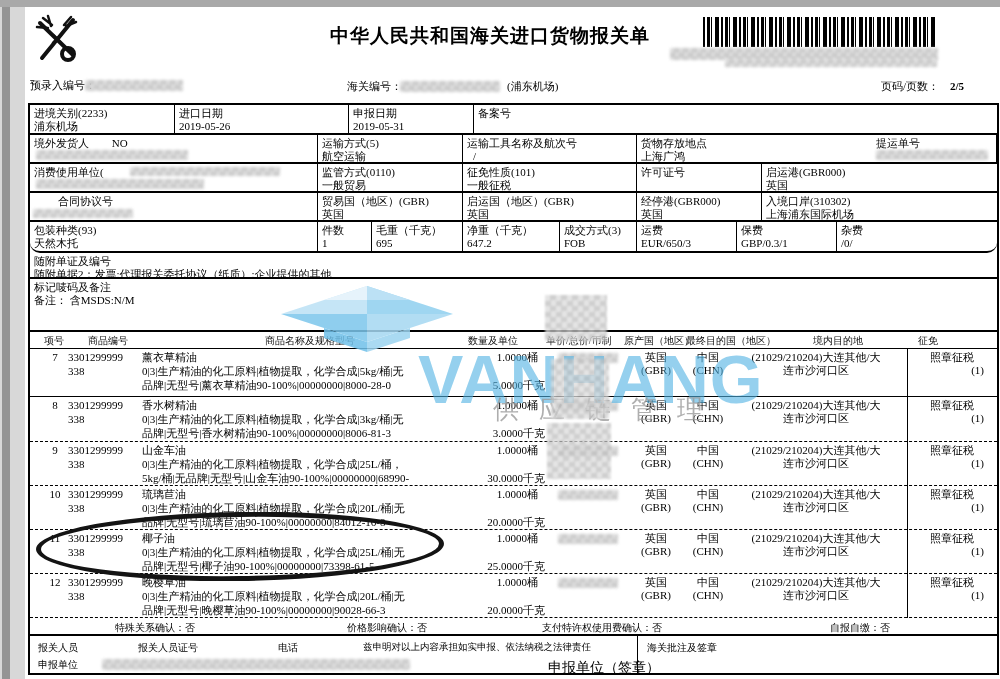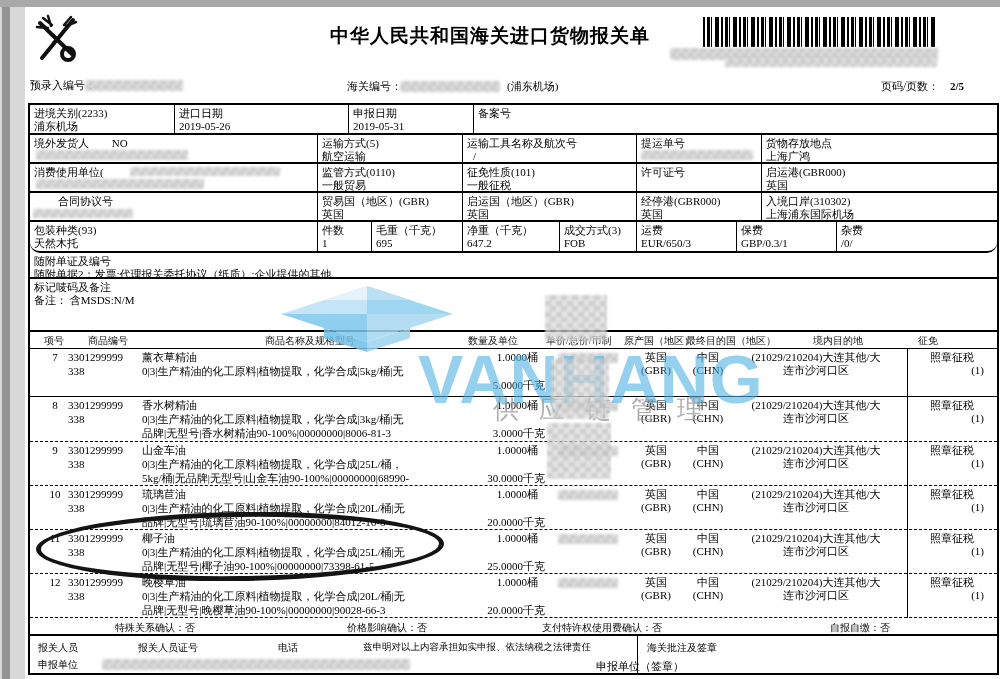--- a/index.html
+++ b/index.html
@@ -126,27 +126,27 @@
           <div class="redact" style="left:6px;top:15px;width:152px;height:10px;"></div>
         </div>
         <div class="cell" style="width:145px;">
           <div class="cl">运输方式(5)</div>
           <div class="cv">航空运输</div>
         </div>
         <div class="cell" style="width:174px;">
           <div class="cl">运输工具名称及航次号</div>
           <div class="cv" style="padding-left:6px;">/</div>
         </div>
+        <div class="cell last" style="width:235px;">
+          <div class="cl">货物存放地点</div>
+          <div class="cv">上海广鸿</div>
+        </div>
         <div class="cell" style="width:125px;">
           <div class="cl">提运单号</div>
           <div class="redact" style="left:4px;top:15px;width:112px;height:10px;"></div>
-        </div>
-        <div class="cell last" style="width:235px;">
-          <div class="cl">货物存放地点</div>
-          <div class="cv">上海广鸿</div>
         </div>
       </div>
 
       <div class="irow" style="height:29px;">
         <div class="cell" style="width:288px;">
           <span class="cl">消费使用单位(</span>
           <div class="redact" style="left:100px;top:3px;width:150px;height:9px;"></div>
           <div class="redact" style="left:6px;top:15px;width:168px;height:10px;"></div>
         </div>
         <div class="cell" style="width:145px;">
@@ -249,20 +249,21 @@
         <span style="left:783px;">境内目的地</span>
         <span style="left:888px;">征免</span>
       </div>
 
       <div class="itrow solid" style="height:48px;">
         <span class="it-no">7</span>
         <span class="it-code">3301299999</span>
         <span class="it-code2">338</span>
         <span class="it-name">薰衣草精油</span>
         <span class="it-d1">0|3|生产精油的化工原料|植物提取，化学合成|5kg/桶|无</span>
+        <span class="it-d2">品牌|无型号|薰衣草精油90-100%|00000000|8000-28-0</span>
         <span class="it-q1">1.0000桶</span>
         <span class="it-q2">5.0000千克</span>
         <span class="redact r-price"></span>
         <span class="it-or1">英国</span>
         <span class="it-or2">(GBR)</span>
         <span class="it-de1">中国</span>
         <span class="it-de2">(CHN)</span>
         <span class="it-dm1">(21029/210204)大连其他/大</span>
         <span class="it-dm2">连市沙河口区</span>
         <div class="it-duty">
@@ -388,21 +389,21 @@
         <span style="left:800px;">自报自缴：否</span>
       </div>
 
       <div class="frow">
         <span style="left:8px;top:5px;">报关人员</span>
         <span style="left:108px;top:5px;">报关人员证号</span>
         <span style="left:248px;top:5px;">电话</span>
         <span style="left:333px;top:5px;font-size:9.5px;">兹申明对以上内容承担如实申报、依法纳税之法律责任</span>
         <span style="left:8px;top:22px;">申报单位</span>
         <div class="redact" style="left:72px;top:23px;width:308px;height:11px;"></div>
-        <span style="left:518px;top:23px;font-size:11px;margin-left:48px;">申报单位（签章）</span>
+        <span style="left:518px;top:23px;font-size:14px;">申报单位（签章）</span>
         <div class="f-div"></div>
         <span style="left:617px;top:5px;">海关批注及签章</span>
       </div>
 
     </div>
 
     <div class="watermark">
       <div class="abs" style="left:253px;top:277px;">
         <svg width="178" height="68" viewBox="0 0 178 68" opacity="0.85">
           <polygon points="89,2 3,30 89,30" fill="#bce1f5"></polygon>

